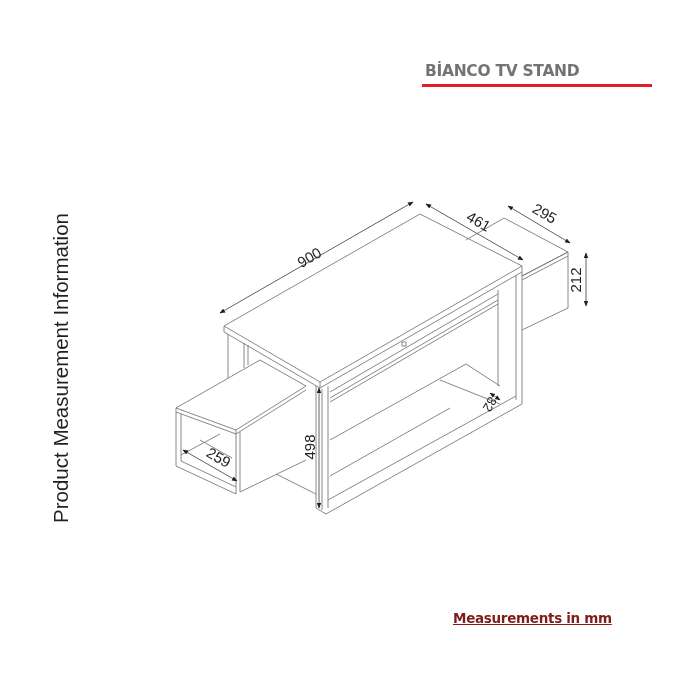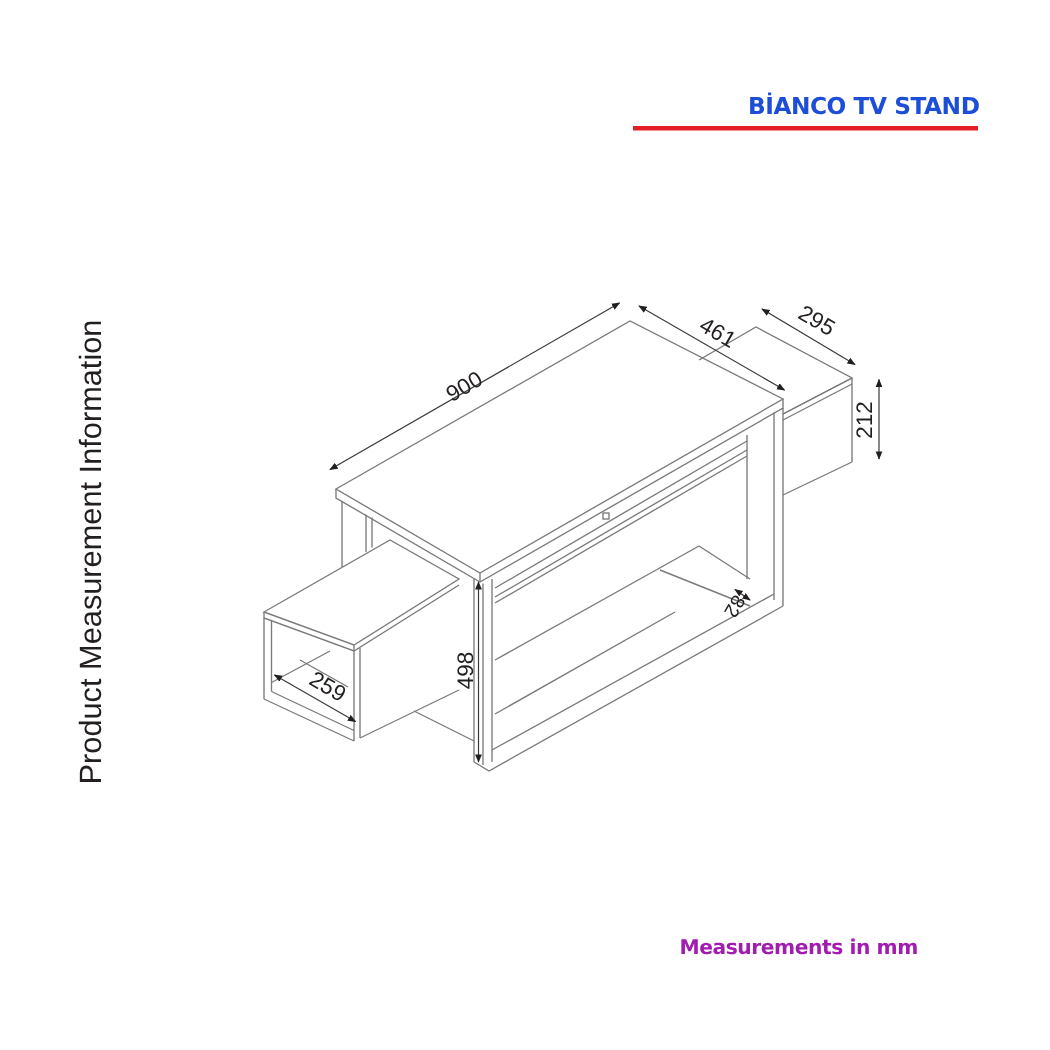--- a/index.html
+++ b/index.html
@@ -1,36 +1,36 @@
 <!DOCTYPE html>
 <html><head>
   <meta charset="utf-8">
   <style>
     html, body { margin: 0; padding: 0; background: #ffffff; }
     body { width: 700px; height: 700px; position: relative; overflow: hidden;
            font-family: "Liberation Sans", sans-serif; }
     .title {
       position: absolute; left: 425px; top: 62px; width: 228px;
-      text-align: right; font-family: "DejaVu Sans", sans-serif;
-      font-weight: bold; font-size: 15.5px; color: #1d4ed8; letter-spacing: -0.3px;
+      text-align: left; font-family: "DejaVu Sans", sans-serif;
+      font-weight: bold; font-size: 15.5px; color: #737373; letter-spacing: -0.3px;
     }
     .title-rule {
       position: absolute; left: 422px; top: 84px; width: 230px; height: 3px;
       background: #e31e24;
     }
     .side-label {
       position: absolute; left: 61px; top: 368px;
       transform: translate(-50%, -50%) rotate(-90deg);
       white-space: nowrap; font-family: "Liberation Sans", sans-serif;
       font-size: 20.5px; color: #231f20;
     }
     .units {
-      position: absolute; left: 453px; top: 624px;
+      position: absolute; left: 453px; top: 610px;
       font-family: "DejaVu Sans", sans-serif; font-weight: bold;
-      font-size: 13.5px; color: #a21caf; letter-spacing: -0.3px;
+      font-size: 13.5px; color: #7f1d1d; letter-spacing: -0.3px; text-decoration: underline;
     }
     svg.drawing { position: absolute; left: 0; top: 0; }
     .ln { stroke: #7a7a7a; stroke-width: 0.9; fill: none; }
     .dim { stroke: #3a3a3a; stroke-width: 0.8; fill: none; }
     .arr { fill: #231f20; }
     .dimtxt { font-family: "Liberation Sans", sans-serif; font-size: 15px; fill: #231f20; }
   </style>
 </head>
 <body>
 

